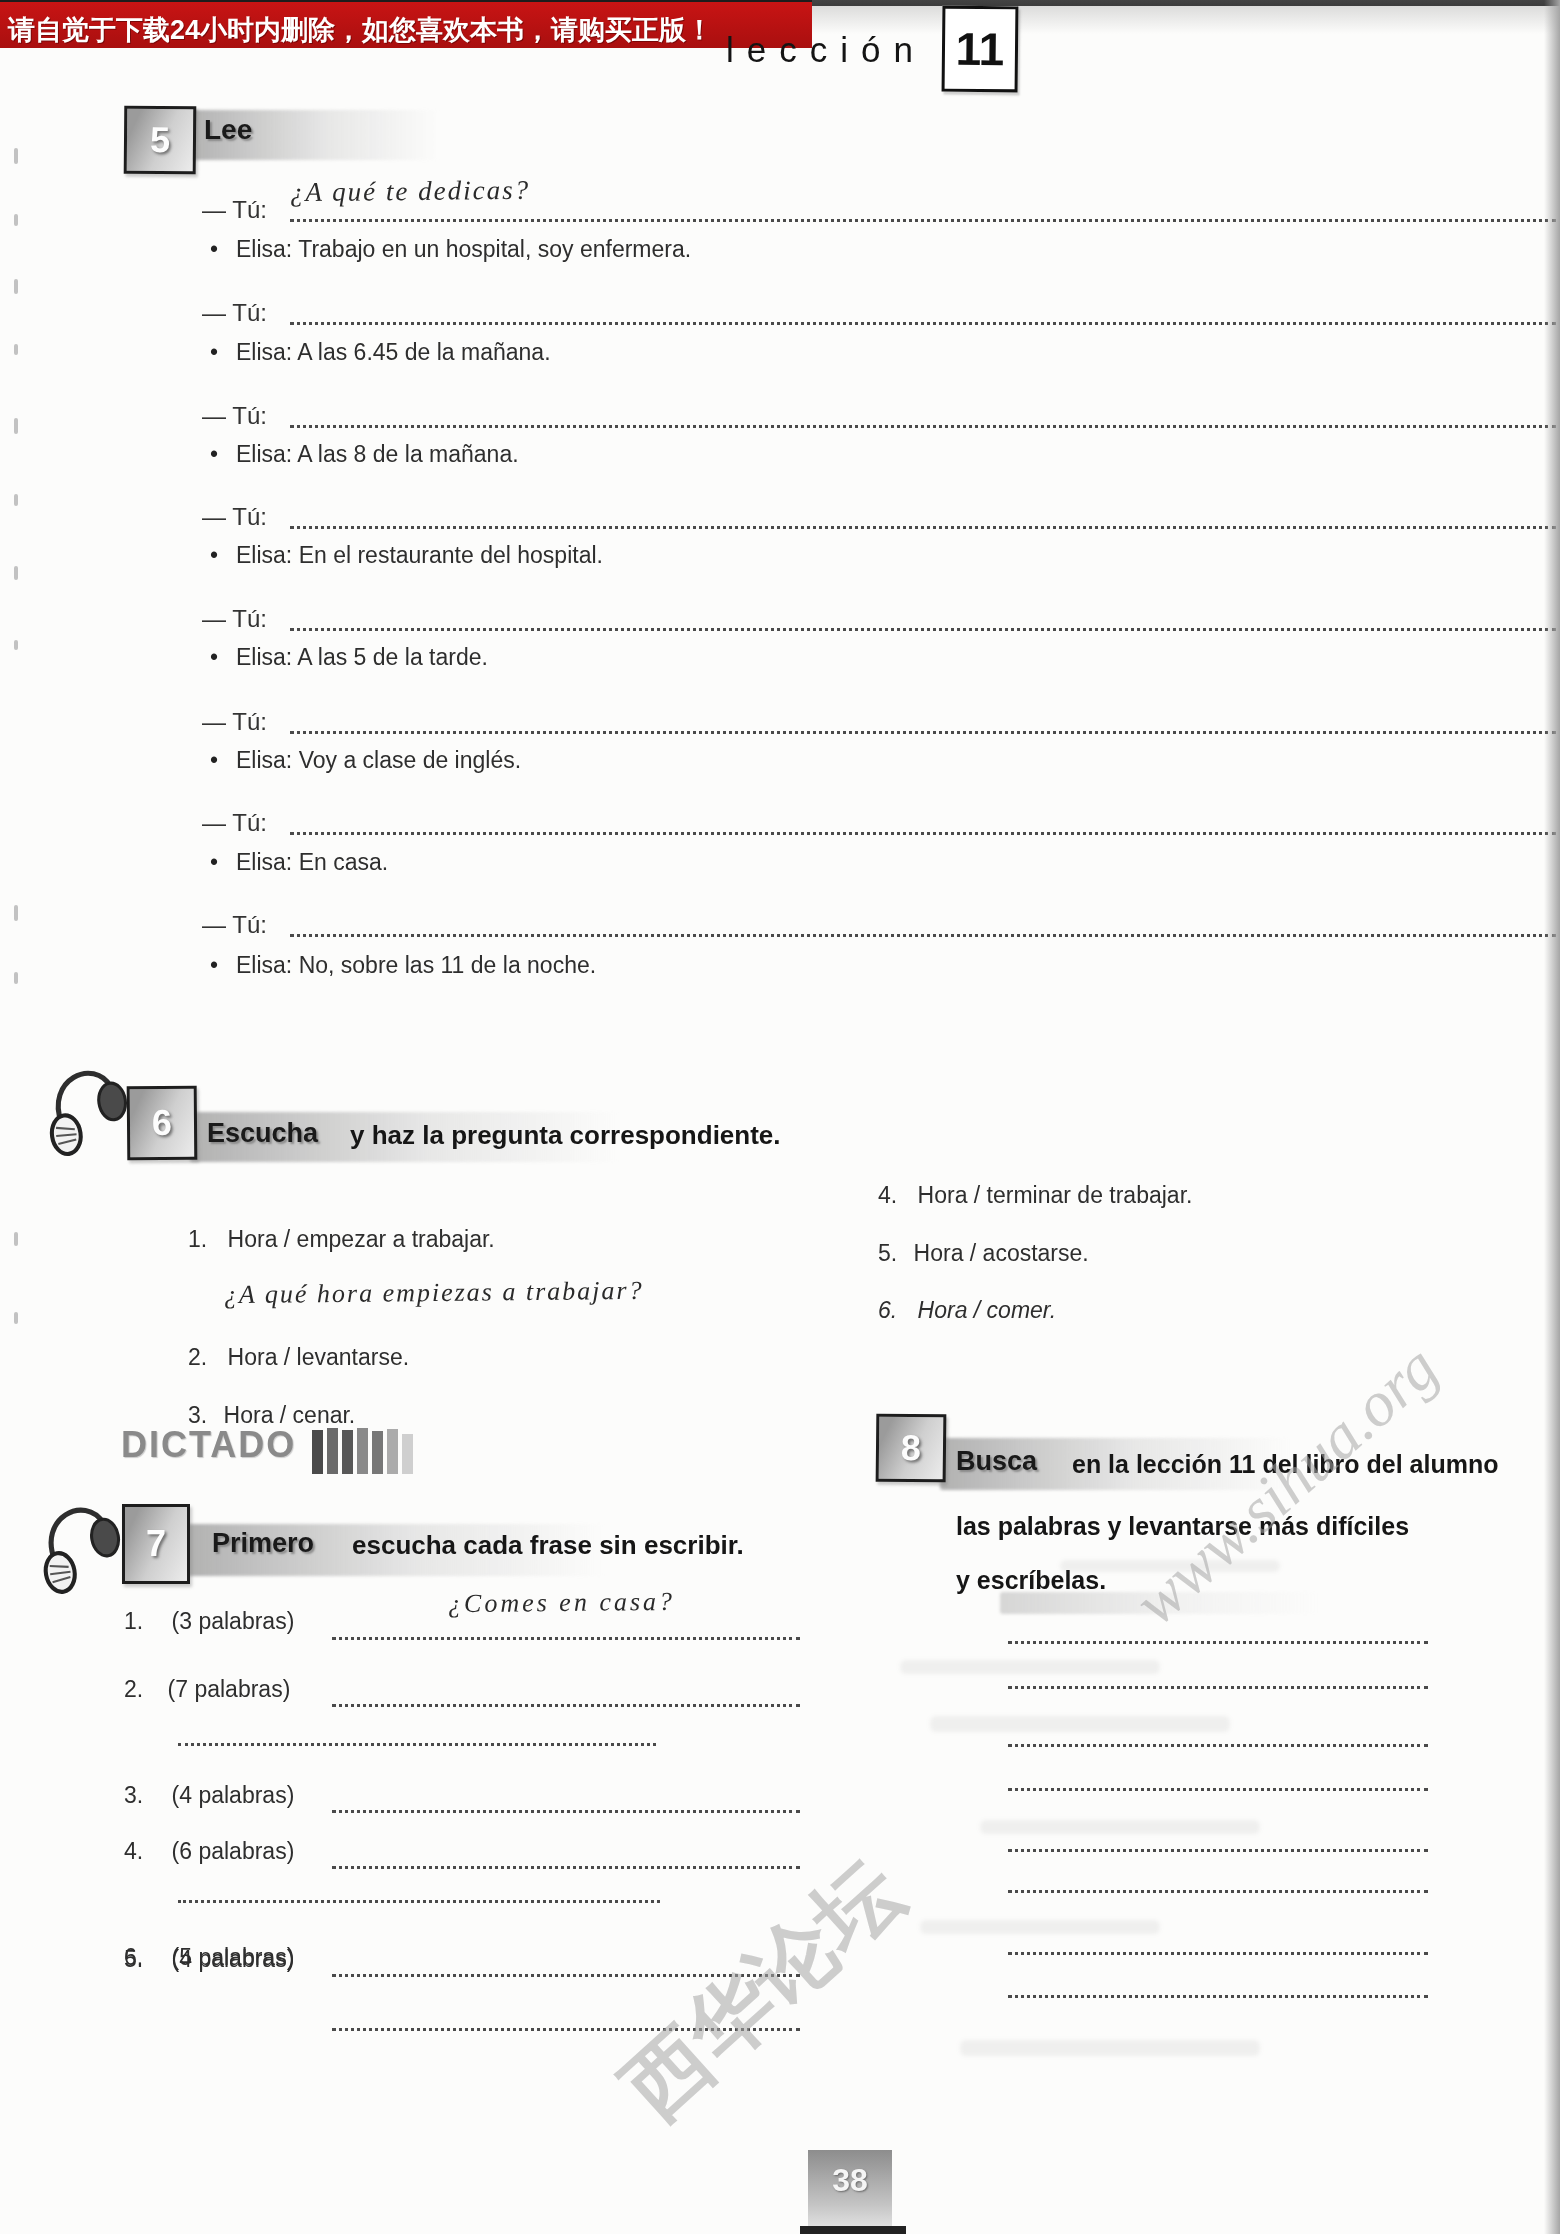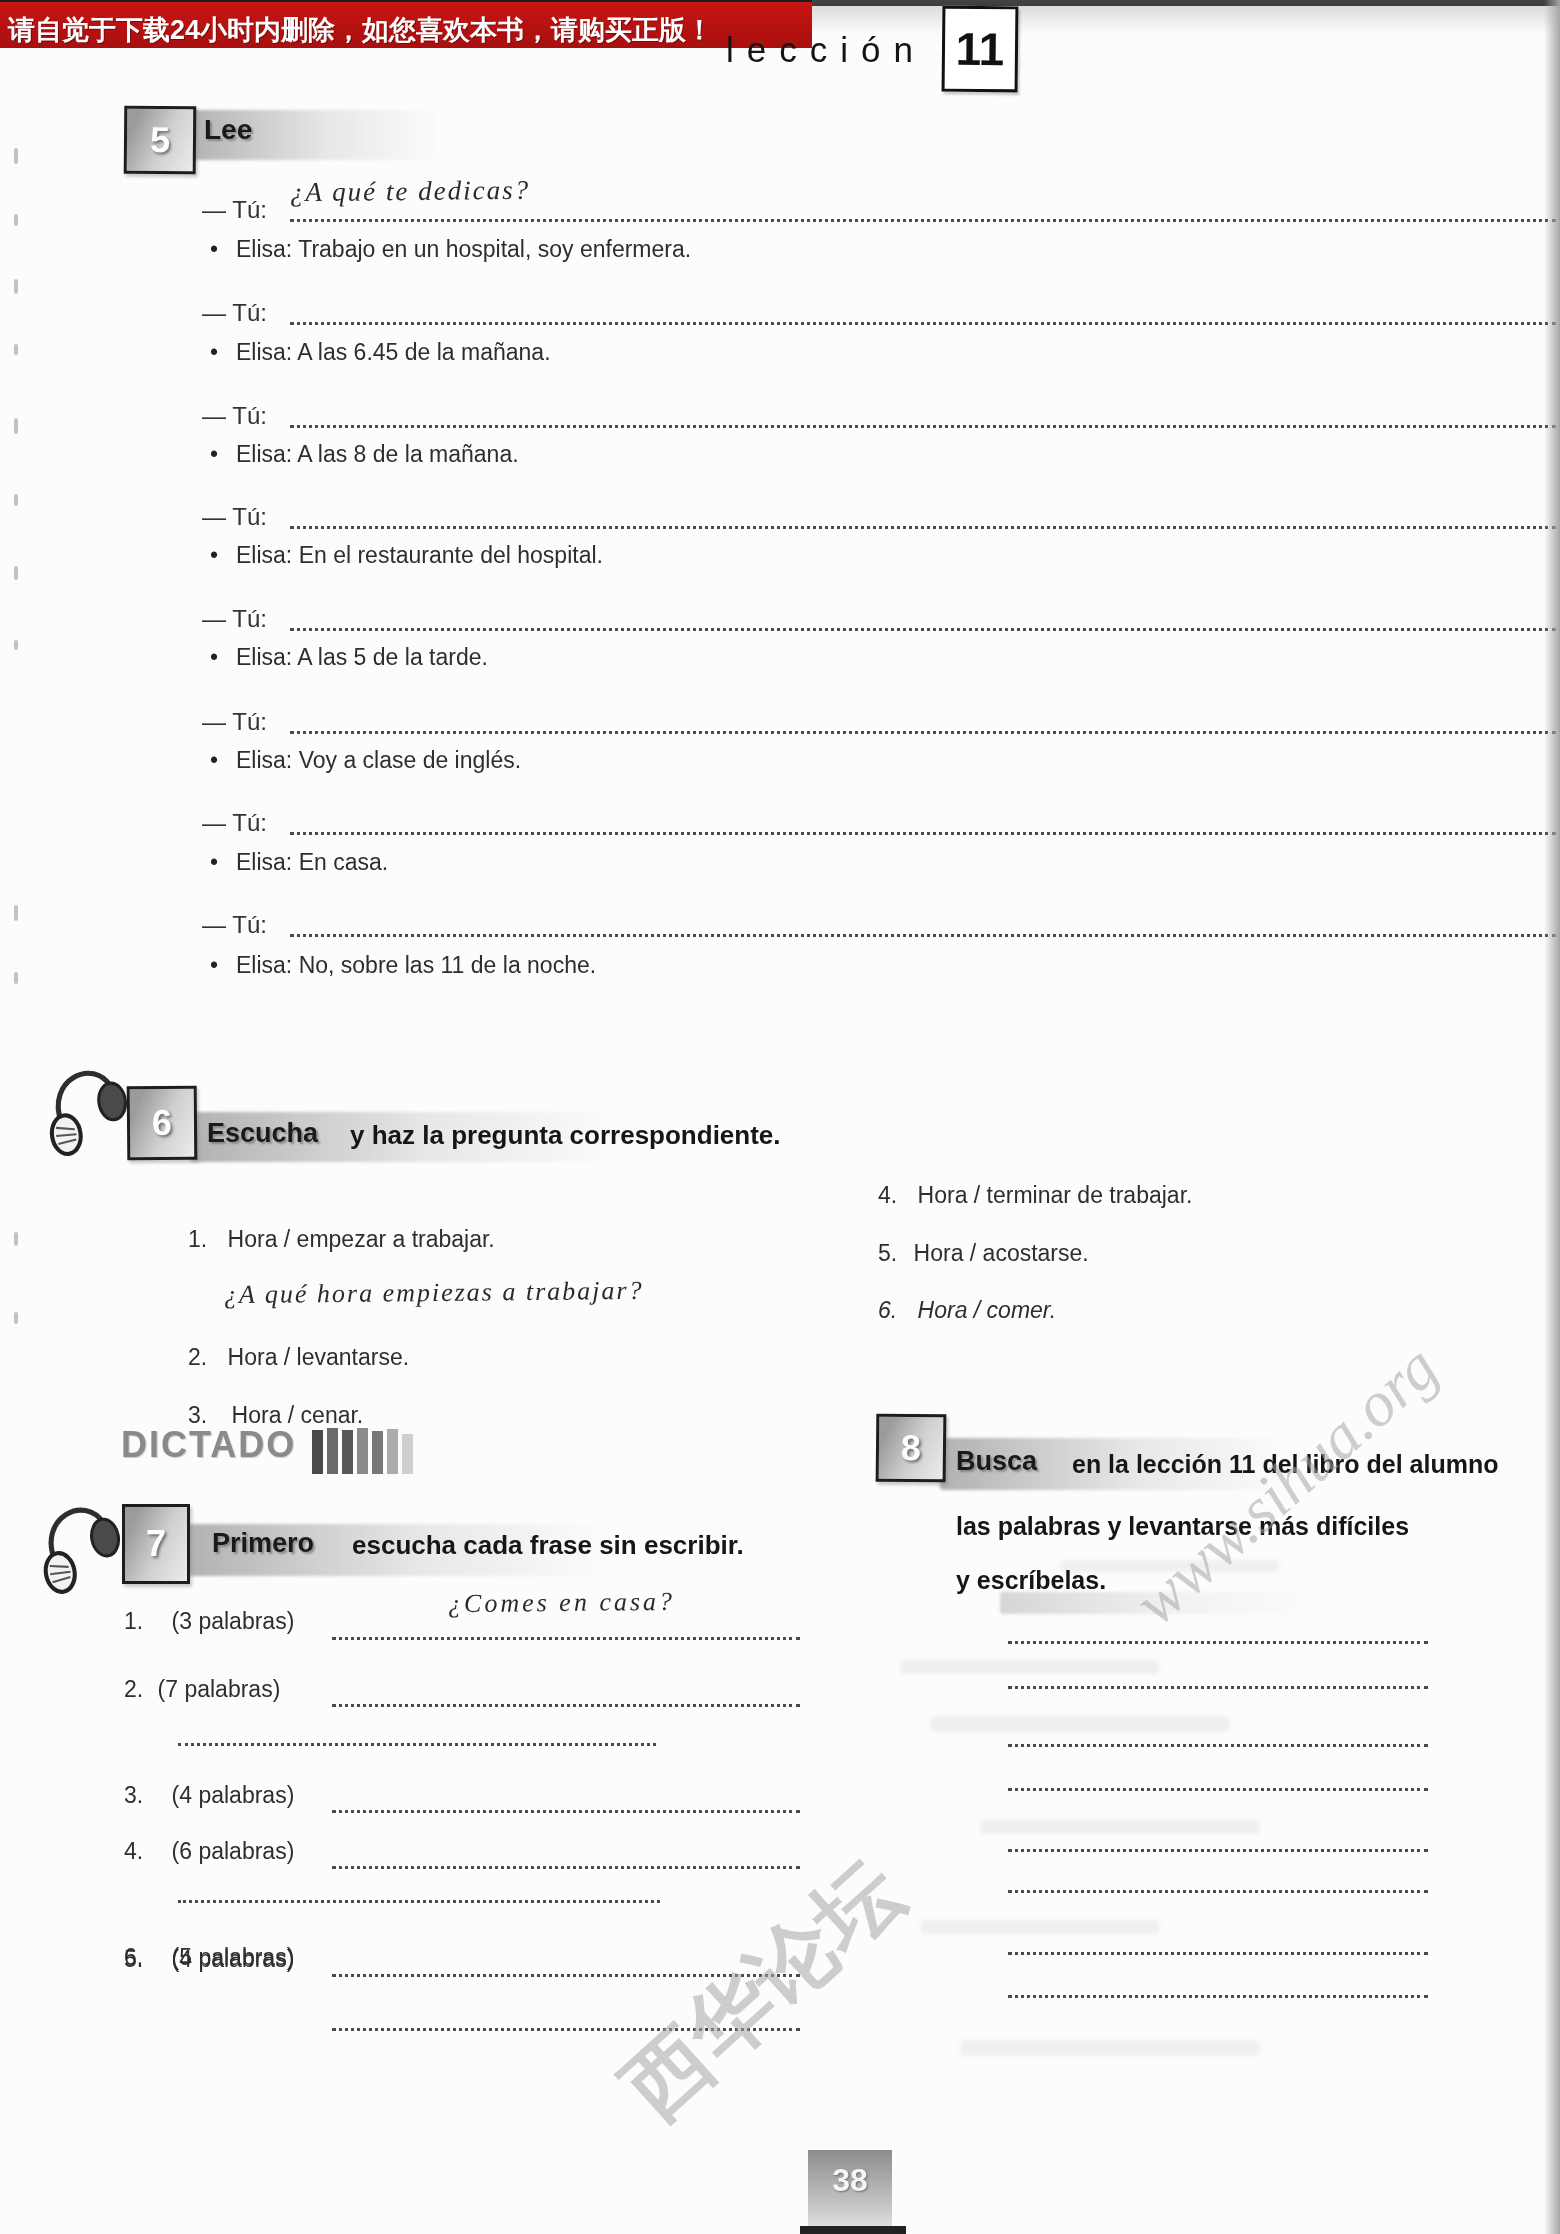--- a/index.html
+++ b/index.html
@@ -143,21 +143,21 @@
 
   <div class="abs num-col" style="left:188px;top:1226px;">
     <span>1.</span>
     <span style="margin-left:14px;">Hora / empezar a trabajar.</span></div>
   <span class="abs hw" style="left:224px;top:1278px;font-size:26px;">¿A qué hora empiezas a trabajar?</span>
   <div class="abs num-col" style="left:188px;top:1344px;">
     <span>2.</span>
     <span style="margin-left:14px;">Hora / levantarse.</span></div>
   <div class="abs num-col" style="left:188px;top:1402px;">
     <span>3.</span>
-    <span style="margin-left:18px;text-align:center;">Hora / cenar.</span></div>
+    <span style="margin-left:10px;text-align:center;">Hora / cenar.</span></div>
 
   <div class="abs num-col" style="left:878px;top:1182px;">
     <span>4.</span>
     <span style="margin-left:14px;">Hora / terminar de trabajar.</span></div>
   <div class="abs num-col" style="left:878px;top:1240px;">
     <span>5.</span>
     <span style="margin-left:10px;">Hora / acostarse.</span></div>
   <div class="abs num-col" style="left:878px;top:1297px;font-style:italic;">
     <span>6.</span>
     <span style="margin-left:14px;">Hora / comer.</span></div>
@@ -188,21 +188,21 @@
 
   <span class="abs hw" style="left:448px;top:1588px;font-size:26px;letter-spacing:3px;">¿Comes en casa?</span>
 
   <div class="abs num-col" style="left:124px;top:1608px;">
     <span>1.</span>
     <span style="margin-left:22px;">(3 palabras)</span></div>
   <div class="abs dline" style="left:332px;top:1637px;width:468px;"></div>
 
   <div class="abs num-col" style="left:124px;top:1676px;">
     <span>2.</span>
-    <span style="margin-left:8px;">(7 palabras)</span></div>
+    <span style="margin-left:18px;">(7 palabras)</span></div>
   <div class="abs dline" style="left:332px;top:1704px;width:468px;"></div>
   <div class="abs dline" style="left:178px;top:1743px;width:478px;"></div>
 
   <div class="abs num-col" style="left:124px;top:1782px;">
     <span>3.</span>
     <span style="margin-left:22px;">(4 palabras)</span></div>
   <div class="abs dline" style="left:332px;top:1810px;width:468px;"></div>
 
   <div class="abs num-col" style="left:124px;top:1838px;">
     <span>4.</span>

